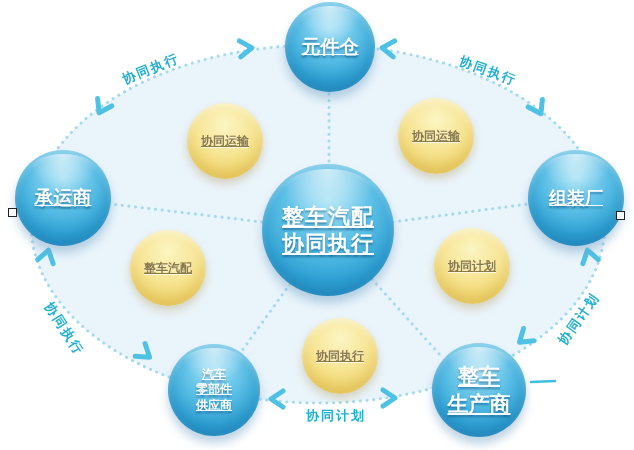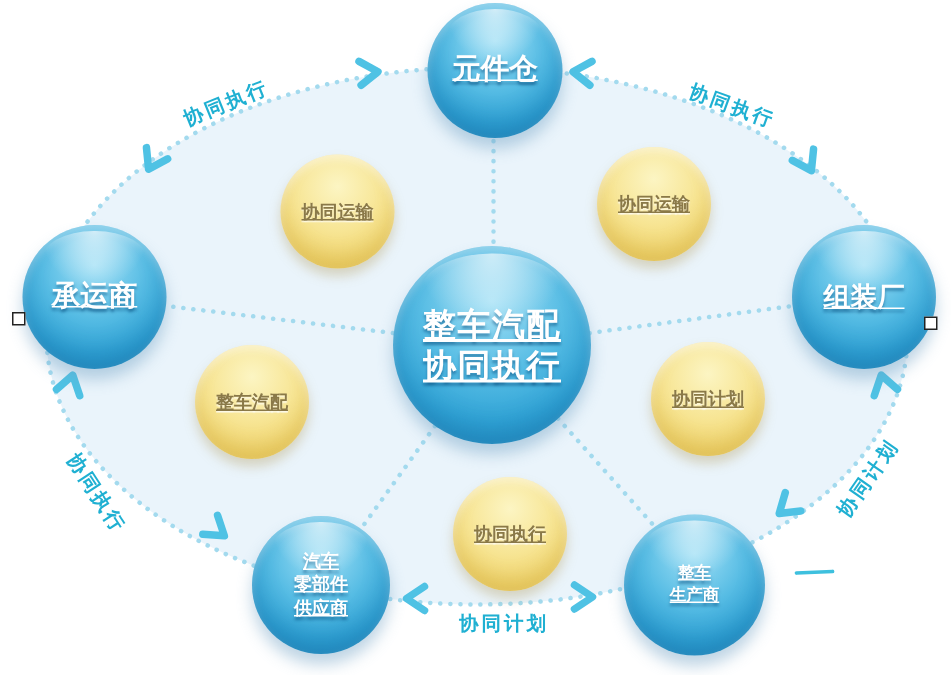--- a/index.html
+++ b/index.html
@@ -51,21 +51,21 @@
                inset 0 -8px 12px rgba(195,155,45,.28),
                inset 0 3px 6px rgba(255,255,255,.55);
     color:#8a7948;font-weight:bold;font-size:12px;
     text-shadow:0 1px 1px rgba(255,255,255,.7);
   }
   .n-center{left:262px;top:164px;width:132px;height:132px;font-size:22px;letter-spacing:1px;}
   .n-warehouse{left:285px;top:2px;width:90px;height:90px;font-size:19px;}
   .n-carrier{left:15px;top:150px;width:96px;height:96px;font-size:19px;}
   .n-assembly{left:528px;top:150px;width:96px;height:96px;font-size:18px;}
   .n-supplier{left:168px;top:344px;width:92px;height:92px;font-size:12px;line-height:1.3;}
-  .n-manufacturer{left:416px;top:343px;width:94px;height:94px;font-size:11px;line-height:1.35;}
+  .n-manufacturer{left:432px;top:343px;width:94px;height:94px;font-size:21px;line-height:1.35;}
   .y-ul{left:187px;top:103px;width:76px;height:76px;}
   .y-ur{left:398px;top:98px;width:76px;height:76px;}
   .y-ll{left:130px;top:230px;width:76px;height:76px;}
   .y-lr{left:434px;top:228px;width:76px;height:76px;}
   .y-bc{left:302px;top:318px;width:76px;height:76px;}
 
   .edge-label{
     position:absolute;white-space:nowrap;
     color:#1fb0d2;font-weight:bold;font-size:13px;letter-spacing:2px;
   }

